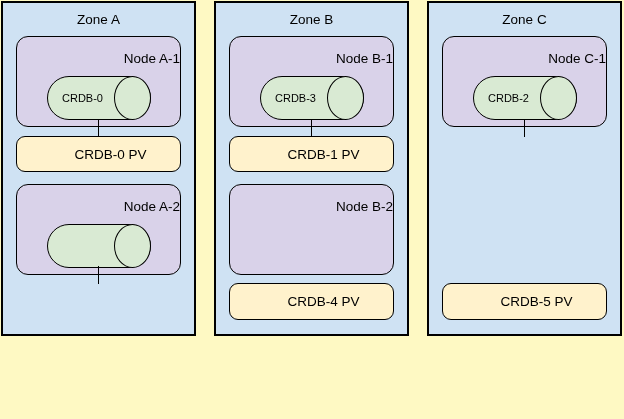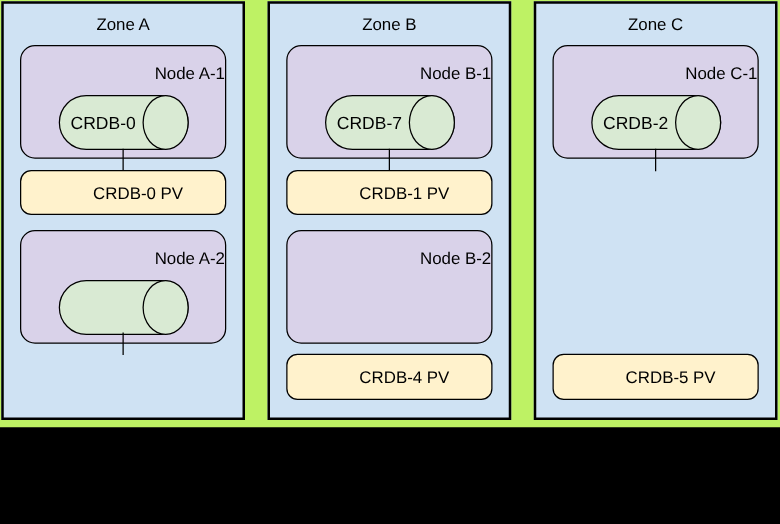--- a/index.html
+++ b/index.html
@@ -1,17 +1,17 @@
 <!DOCTYPE html>
 <html style="--zone-fill: #cfe2f3; --node-fill: #d9d2e9; --cyl-fill: #d9ead3; --pv-fill: #fff2cc; --border: #000000; --canvas-bg: #000000;"><head>
 <meta charset="utf-8">
 <style>
   html,body{margin:0;padding:0;background:#000;}
   .stage{
-    position:relative;width:624px;height:342px;background:#bef264;overflow:hidden;
+    position:relative;width:624px;height:419px;background:#fef9c3;overflow:hidden;
     font-family:"Liberation Sans", sans-serif;color:#000;
   }
   .zone{
     position:absolute;top:1px;width:195px;height:335px;
     background:var(--zone-fill,#cfe2f3);
     border:2px solid var(--border,#000);
     box-sizing:border-box;
   }
   .zone-a{left:1px}
   .zone-b{left:214px}
@@ -43,21 +43,21 @@
   .cyl-cap{
     position:absolute;top:-1.2px;right:-1.2px;
     width:37px;height:44px;
     background:var(--cyl-fill,#d9ead3);
     border:1.2px solid var(--border,#000);
     border-radius:50%;box-sizing:border-box;
   }
   .cyl-label{
     position:absolute;left:0;right:32px;top:0;bottom:0;
     display:flex;align-items:center;justify-content:center;
-    font-size:14px;
+    font-size:11px;
   }
   .connector{
     position:absolute;left:calc(50% - 1px);width:1.5px;
     background:var(--border,#000);
   }
   .conn1{top:116px;height:18px}
   .conn2{top:263px;height:18px}
   .pv{
     position:absolute;left:13px;width:165px;height:36px;
     background:var(--pv-fill,#fff2cc);
@@ -100,21 +100,21 @@
   </section>
 
   <section class="zone zone-b">
     <div class="zone-title">Zone B</div>
 
     <div class="node row1">
       <div class="node-title">Node B-1</div>
     </div>
     <div class="cylinder cyl-row1">
       <span class="cyl-cap"></span>
-      <span class="cyl-label">CRDB-7</span>
+      <span class="cyl-label">CRDB-3</span>
     </div>
     <div class="connector conn1"></div>
     <div class="pv pv-row1">
       <span>CRDB-1 PV</span>
     </div>
 
     <div class="node row2">
       <div class="node-title">Node B-2</div>
     </div>
     <div class="pv pv-row2">

